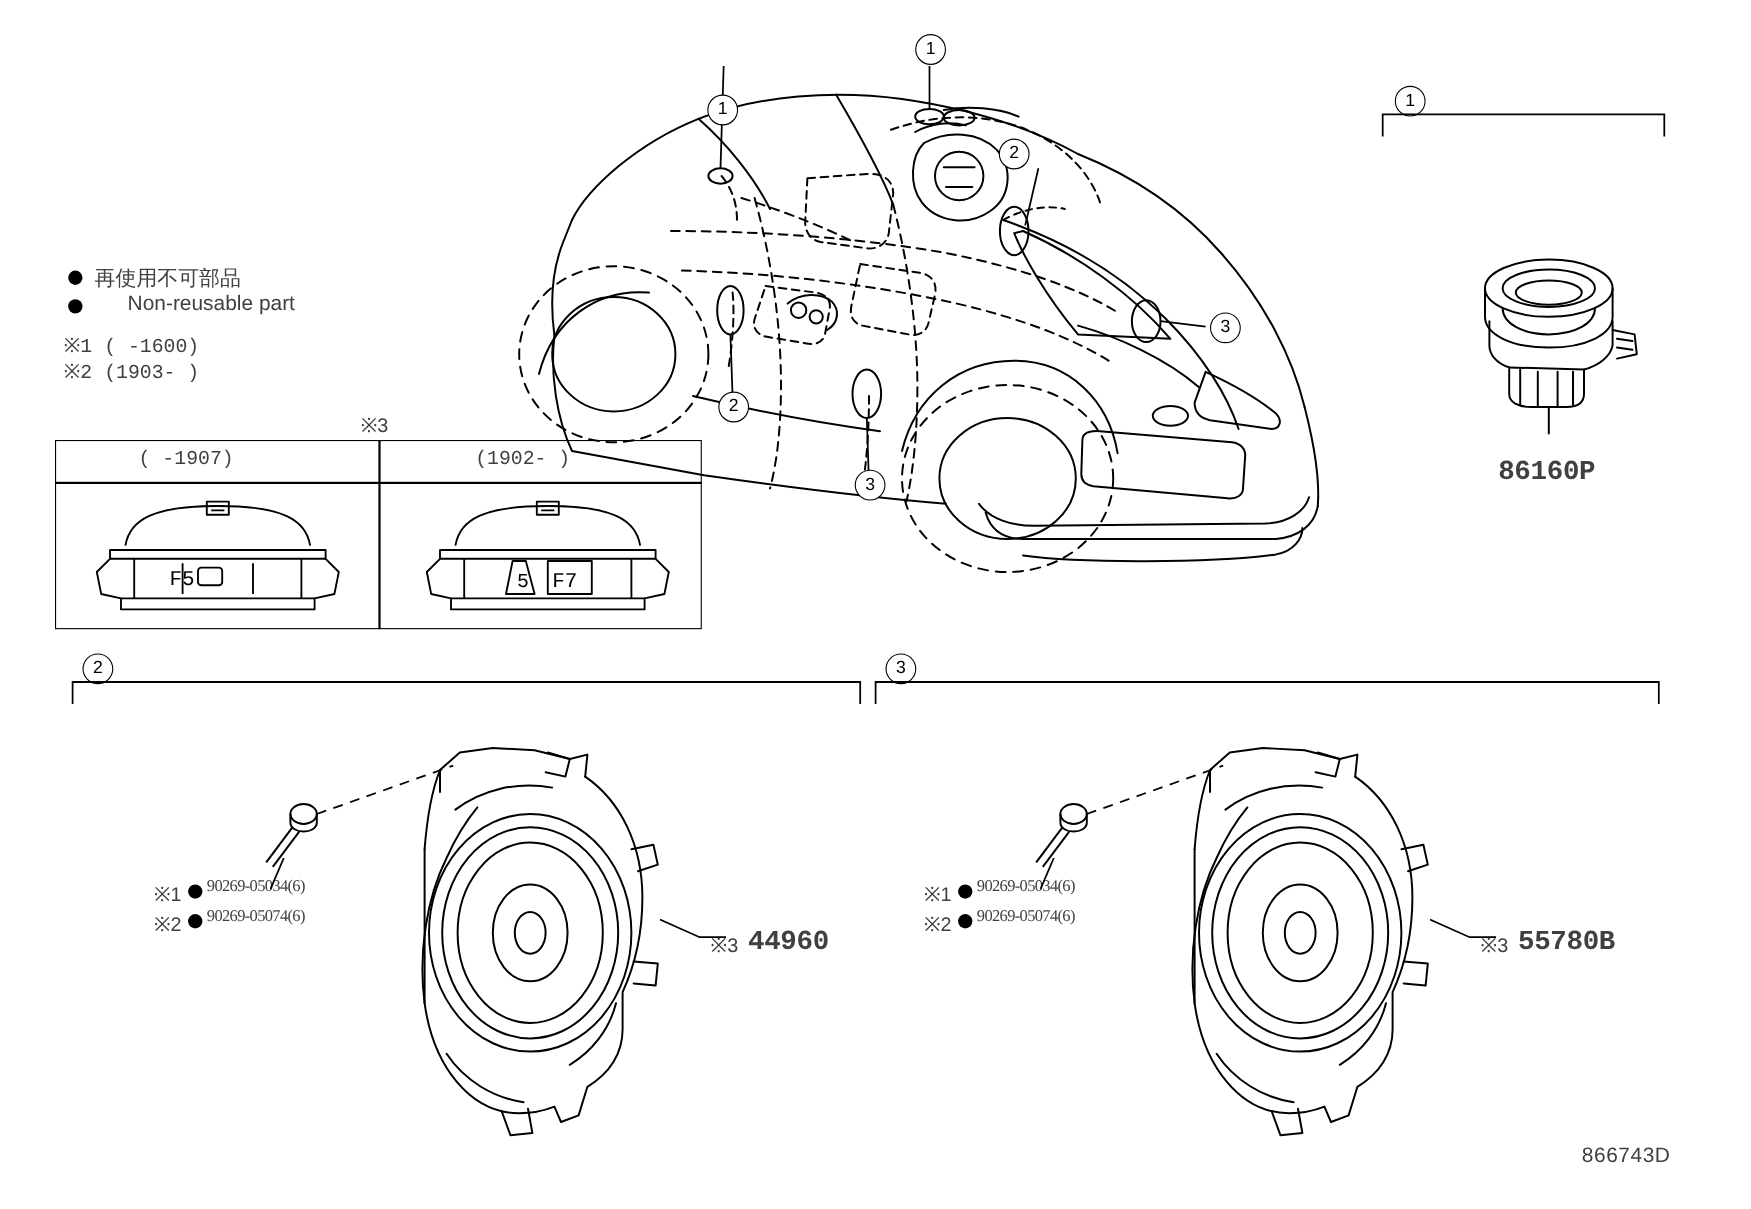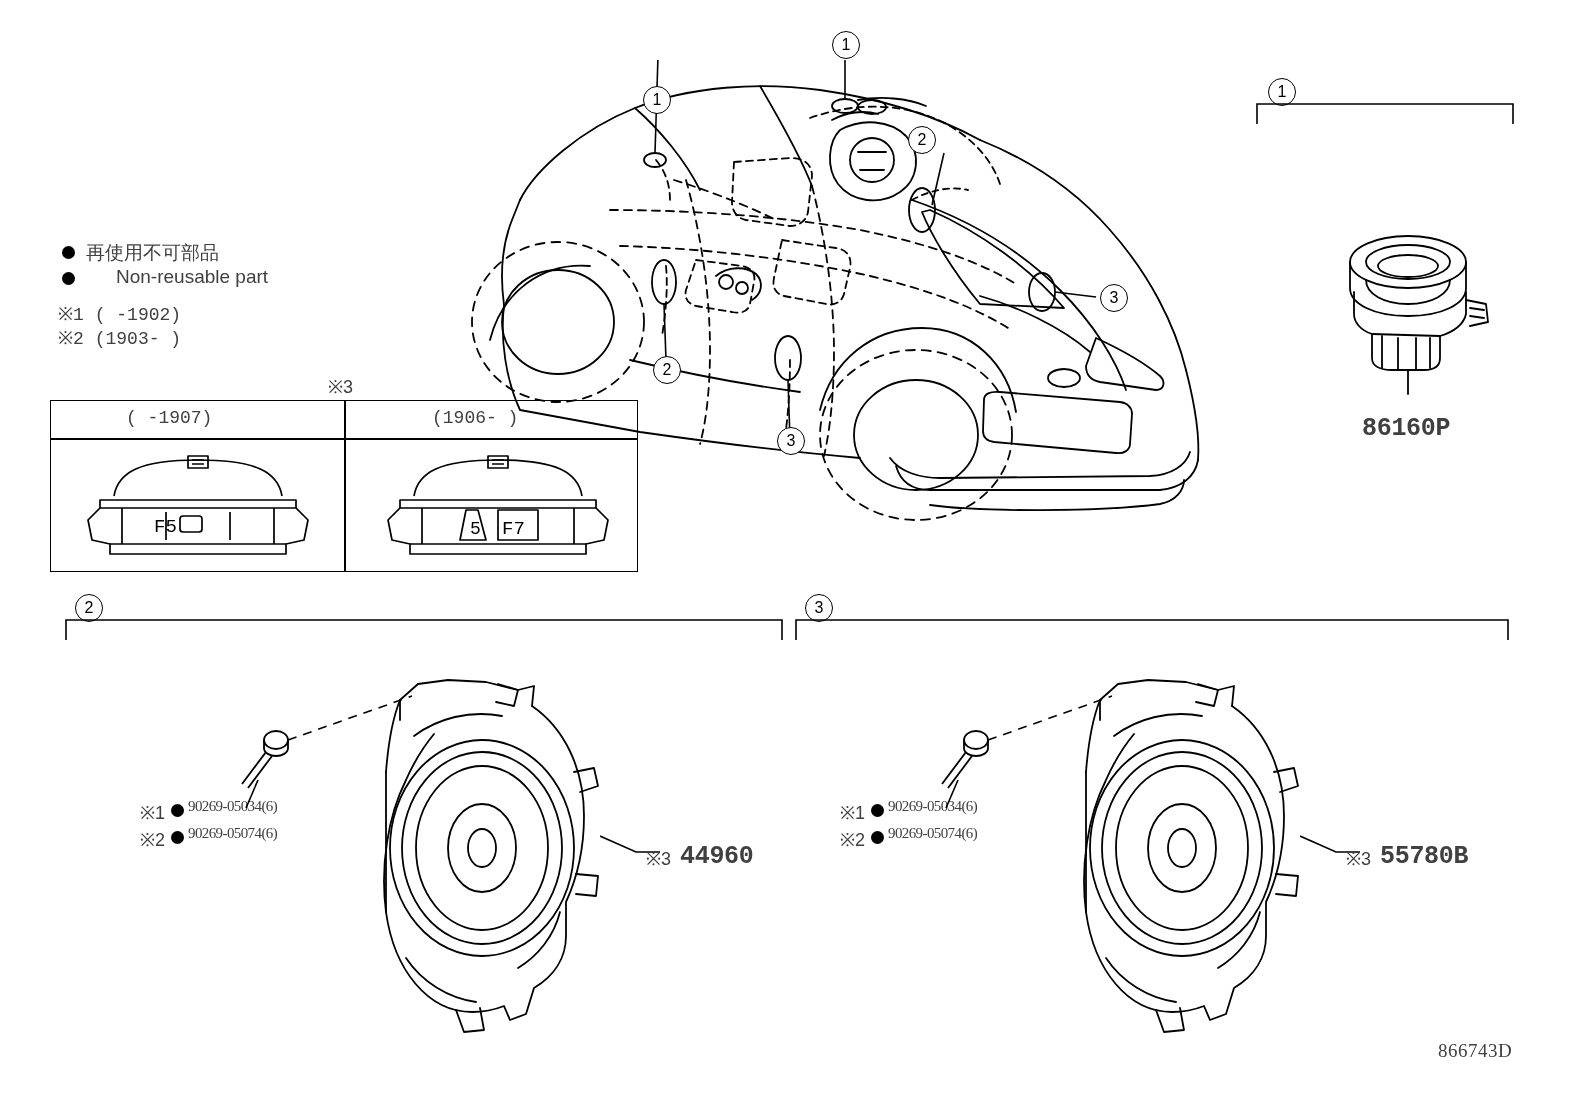--- a/index.html
+++ b/index.html
@@ -68,21 +68,21 @@
   }
   .mark-ref {
     font-family: "Liberation Sans", sans-serif;
     font-size: 18px;
   }
   .table-head {
     font-family: "Liberation Mono", monospace;
     font-size: 18px;
   }
   .doc-code {
-    font-family: Liberation Serif, serif;
+    font-family: Liberation Sans, sans-serif;
     font-size: 19px;
     letter-spacing: 0.5px;
   }
   .table-box {
     position: absolute;
     border: 1.6px solid #000;
     box-sizing: border-box;
   }
   .vline {
     position: absolute;
@@ -196,31 +196,31 @@
   <div class="callout-num" style="left:908px; top:126px;">2</div>
   <div class="callout-num" style="left:1100px; top:284px;">3</div>
   <div class="callout-num" style="left:653px; top:356px;">2</div>
   <div class="callout-num" style="left:777px; top:427px;">3</div>
 
   <div>
     <div class="bullet" style="left:62px; top:246px;"></div>
     <div class="txt legend-label" style="left:86px; top:240px;">再使用不可部品</div>
     <div class="bullet" style="left:62px; top:272px;"></div>
     <div class="txt legend-label" style="left:86px; top:266px;margin-left:30px;">Non-reusable part</div>
-    <div class="txt legend-note" style="left:58px; top:301px;">※1 (    -1902)</div>
+    <div class="txt legend-note" style="left:58px; top:301px;">※1 (    -1600)</div>
     <div class="txt legend-note" style="left:58px; top:325px;">※2 (1903-    )</div>
   </div>
 
   <div>
     <div class="txt mark-ref" style="left:328px; top:374px;">※3</div>
     <div class="table-box" style="left:50px; top:400px; width:588px; height:172px;"></div>
     <div class="vline" style="left:344px; top:400px; height:172px;"></div>
     <div class="hline" style="left:50px; top:438px; width:588px;"></div>
     <div class="txt table-head" style="left:126px; top:408px;">(    -1907)</div>
-    <div class="txt table-head" style="left:432px; top:408px;">(1906-    )</div>
+    <div class="txt table-head" style="left:432px; top:408px;">(1902-    )</div>
 
     <svg class="abs" style="left:70px; top:448px;" width="256" height="118" viewBox="0 0 256 118">
       <g fill="none" stroke="#000" stroke-width="1.7" stroke-linejoin="round">
         <path d="M44 48 C48 24 70 12 128 12 C186 12 208 24 212 48"></path>
         <path d="M30 52 L226 52 L226 60 L30 60 Z"></path>
         <path d="M118 8 L138 8 L138 20 L118 20 Z"></path>
         <path d="M122 12 L134 12 M122 16 L134 16"></path>
         <path d="M30 60 L18 72 L22 92 L40 96 L40 106 L216 106 L216 96 L234 92 L238 72 L226 60"></path>
         <path d="M40 96 L216 96"></path>
         <path d="M52 60 L52 96 M204 60 L204 96"></path>

